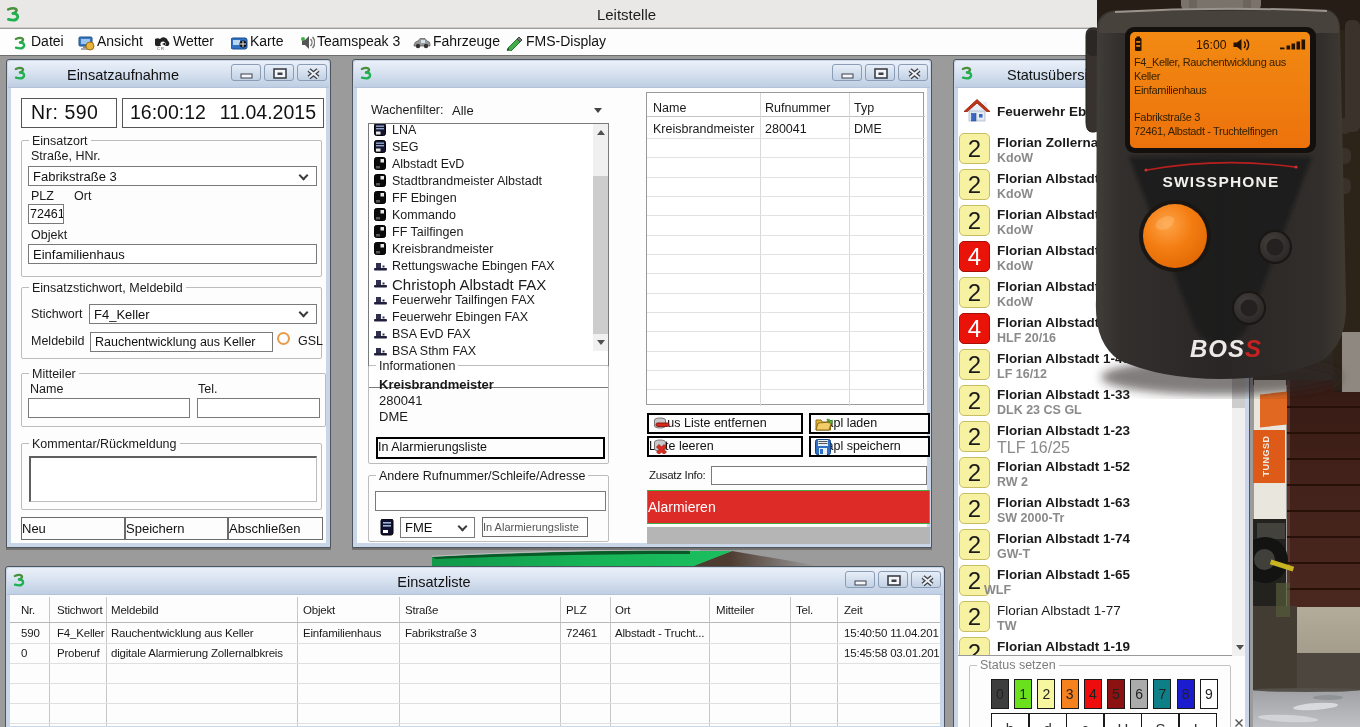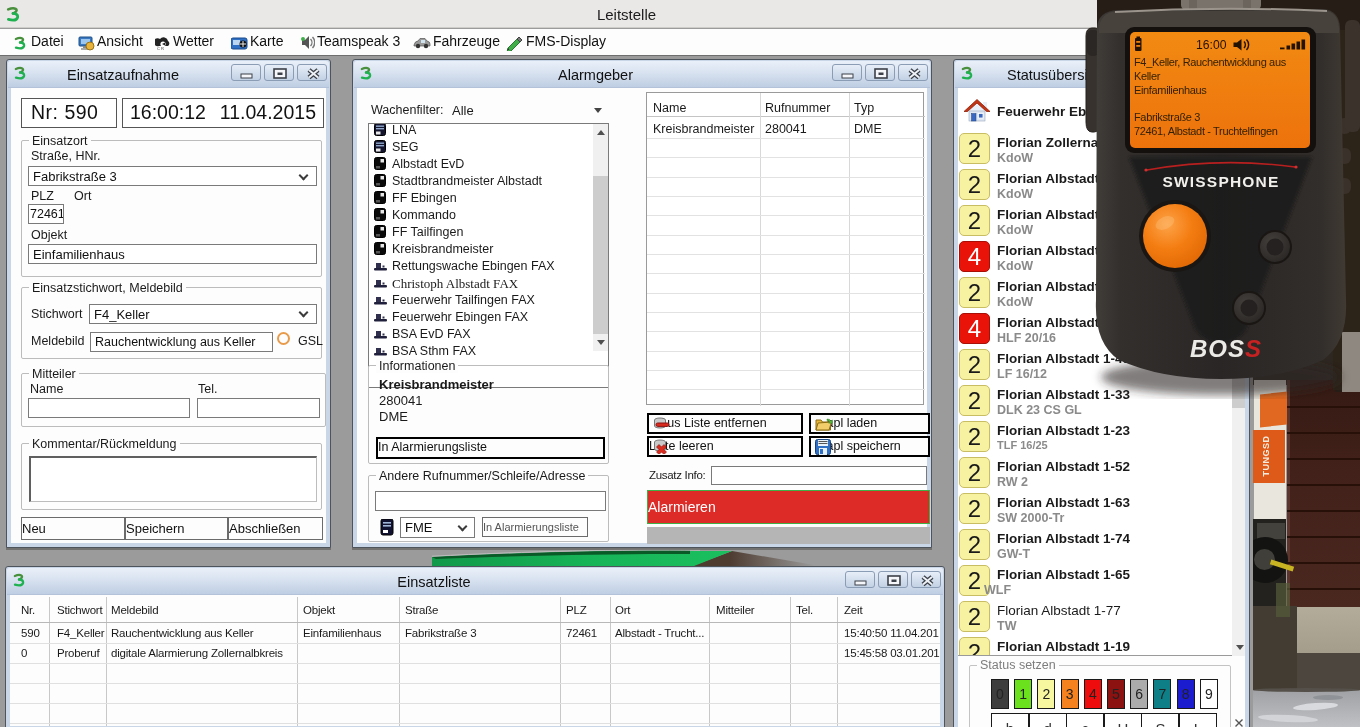--- a/index.html
+++ b/index.html
@@ -205,21 +205,20 @@
   <div class="btn" style="left:114px;top:429px;width:103px;height:23px;line-height:21px;">Speichern</div>
   <div class="btn" style="left:217px;top:429px;width:95px;height:23px;line-height:21px;">Abschließen</div>
  </div>
 </div>
 <div class="win" style="left:352px;top:59px;width:580px;height:489px;">
  <div class="wtitle"></div>
  <svg class="abs" style="left:7px;top:6px;" width="12" height="14" viewBox="0 0 13 15">
       <path d="M2 3.2 Q6.5 1.2 9 2.6 Q11 3.9 8.2 6.2 L6.5 7" stroke="#48903c" stroke-width="2.4" fill="none" stroke-linecap="round"></path>
       <path d="M6.5 7 Q11.5 7.2 10.8 10.8 Q9.6 14.6 2.2 12.6" stroke="#1fb150" stroke-width="2.6" fill="none" stroke-linecap="round"></path>
     </svg>
- <div class="wtext" style="left:0;width:485px;">Alarmgeber</div>
  <div class="wbtns" style="right:3px;">
   <div class="wb">
         <svg width="30" height="17">
           <rect x="9" y="9" width="11" height="4" fill="#f4f6f9" stroke="#3c4048"></rect>
         </svg>
       </div>
   <div class="wb">
         <svg width="30" height="17">
           <rect x="9" y="4" width="12" height="9" fill="#f4f6f9" stroke="#3c4048" stroke-width="1.6"></rect>
           <rect x="12.5" y="7.5" width="5" height="2.5" fill="#3c4048"></rect>
@@ -291,21 +290,21 @@
           <rect x="0" y="6" width="13" height="2.5" rx="1" fill="#20203c"></rect>
           <rect x="2" y="1" width="5" height="5" fill="#30304e"></rect>
           <rect x="8.5" y="3.5" width="2" height="2" fill="#30304e"></rect>
         </svg>
         <div class="lbl" style="left:23px;top:135px;font-size:12.5px;">Rettungswache Ebingen FAX</div>
         <svg class="abs" style="left:5px;top:155px;" width="13" height="9">
           <rect x="0" y="6" width="13" height="2.5" rx="1" fill="#20203c"></rect>
           <rect x="2" y="1" width="5" height="5" fill="#30304e"></rect>
           <rect x="8.5" y="3.5" width="2" height="2" fill="#30304e"></rect>
         </svg>
-        <div class="lbl" style="left:23px;top:152px;font-size:13px;font-family:Liberation Serif, serif;">Christoph Albstadt FAX</div>
+        <div class="lbl" style="left:23px;top:152px;font-size:15px;">Christoph Albstadt FAX</div>
         <svg class="abs" style="left:5px;top:172px;" width="13" height="9">
           <rect x="0" y="6" width="13" height="2.5" rx="1" fill="#20203c"></rect>
           <rect x="2" y="1" width="5" height="5" fill="#30304e"></rect>
           <rect x="8.5" y="3.5" width="2" height="2" fill="#30304e"></rect>
         </svg>
         <div class="lbl" style="left:23px;top:169px;font-size:12.5px;text-align:right;">Feuerwehr Tailfingen FAX</div>
         <svg class="abs" style="left:5px;top:189px;" width="13" height="9">
           <rect x="0" y="6" width="13" height="2.5" rx="1" fill="#20203c"></rect>
           <rect x="2" y="1" width="5" height="5" fill="#30304e"></rect>
           <rect x="8.5" y="3.5" width="2" height="2" fill="#30304e"></rect>
@@ -446,21 +445,21 @@
         <div class="lbl" style="left:39px;top:227px;font-size:13.5px;font-weight:bold;">Florian Albstadt 1-44</div>
         <div class="lbl" style="left:39px;top:243px;font-size:12.5px;font-weight:bold;color:#8a8a8a;">HLF 20/16</div>
         <div class="abs" style="left:1px;top:261px;width:31px;height:31px;background:#f7f2a2;border:1px solid #c8bd62;border-radius:5px;color:#1a1a1a;font-size:24px;text-align:center;line-height:30px;">2</div>
         <div class="lbl" style="left:39px;top:263px;font-size:13.5px;font-weight:bold;">Florian Albstadt 1-45</div>
         <div class="lbl" style="left:39px;top:279px;font-size:12.5px;font-weight:bold;color:#8a8a8a;">LF 16/12</div>
         <div class="abs" style="left:1px;top:297px;width:31px;height:31px;background:#f7f2a2;border:1px solid #c8bd62;border-radius:5px;color:#1a1a1a;font-size:24px;text-align:center;line-height:30px;">2</div>
         <div class="lbl" style="left:39px;top:299px;font-size:13.5px;font-weight:bold;">Florian Albstadt 1-33</div>
         <div class="lbl" style="left:39px;top:315px;font-size:12.5px;font-weight:bold;color:#8a8a8a;">DLK 23 CS GL</div>
         <div class="abs" style="left:1px;top:333px;width:31px;height:31px;background:#f7f2a2;border:1px solid #c8bd62;border-radius:5px;color:#1a1a1a;font-size:24px;text-align:center;line-height:30px;">2</div>
         <div class="lbl" style="left:39px;top:335px;font-size:13.5px;font-weight:bold;">Florian Albstadt 1-23</div>
-        <div class="lbl" style="left:39px;top:351px;font-size:11px;font-weight:bold;color:#8a8a8a;">TLF 16/25</div>
+        <div class="lbl" style="left:39px;top:351px;font-size:16px;font-weight:normal;color:#8a8a8a;">TLF 16/25</div>
         <div class="abs" style="left:1px;top:369px;width:31px;height:31px;background:#f7f2a2;border:1px solid #c8bd62;border-radius:5px;color:#1a1a1a;font-size:24px;text-align:center;line-height:30px;">2</div>
         <div class="lbl" style="left:39px;top:371px;font-size:13.5px;font-weight:bold;">Florian Albstadt 1-52</div>
         <div class="lbl" style="left:39px;top:387px;font-size:12.5px;font-weight:bold;color:#8a8a8a;">RW 2</div>
         <div class="abs" style="left:1px;top:405px;width:31px;height:31px;background:#f7f2a2;border:1px solid #c8bd62;border-radius:5px;color:#1a1a1a;font-size:24px;text-align:center;line-height:30px;">2</div>
         <div class="lbl" style="left:39px;top:407px;font-size:13.5px;font-weight:bold;">Florian Albstadt 1-63</div>
         <div class="lbl" style="left:39px;top:423px;font-size:12.5px;font-weight:bold;color:#8a8a8a;">SW 2000-Tr</div>
         <div class="abs" style="left:1px;top:441px;width:31px;height:31px;background:#f7f2a2;border:1px solid #c8bd62;border-radius:5px;color:#1a1a1a;font-size:24px;text-align:center;line-height:30px;">2</div>
         <div class="lbl" style="left:39px;top:443px;font-size:13.5px;font-weight:bold;">Florian Albstadt 1-74</div>
         <div class="lbl" style="left:39px;top:459px;font-size:12.5px;font-weight:bold;color:#8a8a8a;">GW-T</div>
         <div class="abs" style="left:1px;top:477px;width:31px;height:31px;background:#f7f2a2;border:1px solid #c8bd62;border-radius:5px;color:#1a1a1a;font-size:24px;text-align:center;line-height:30px;">2</div>

